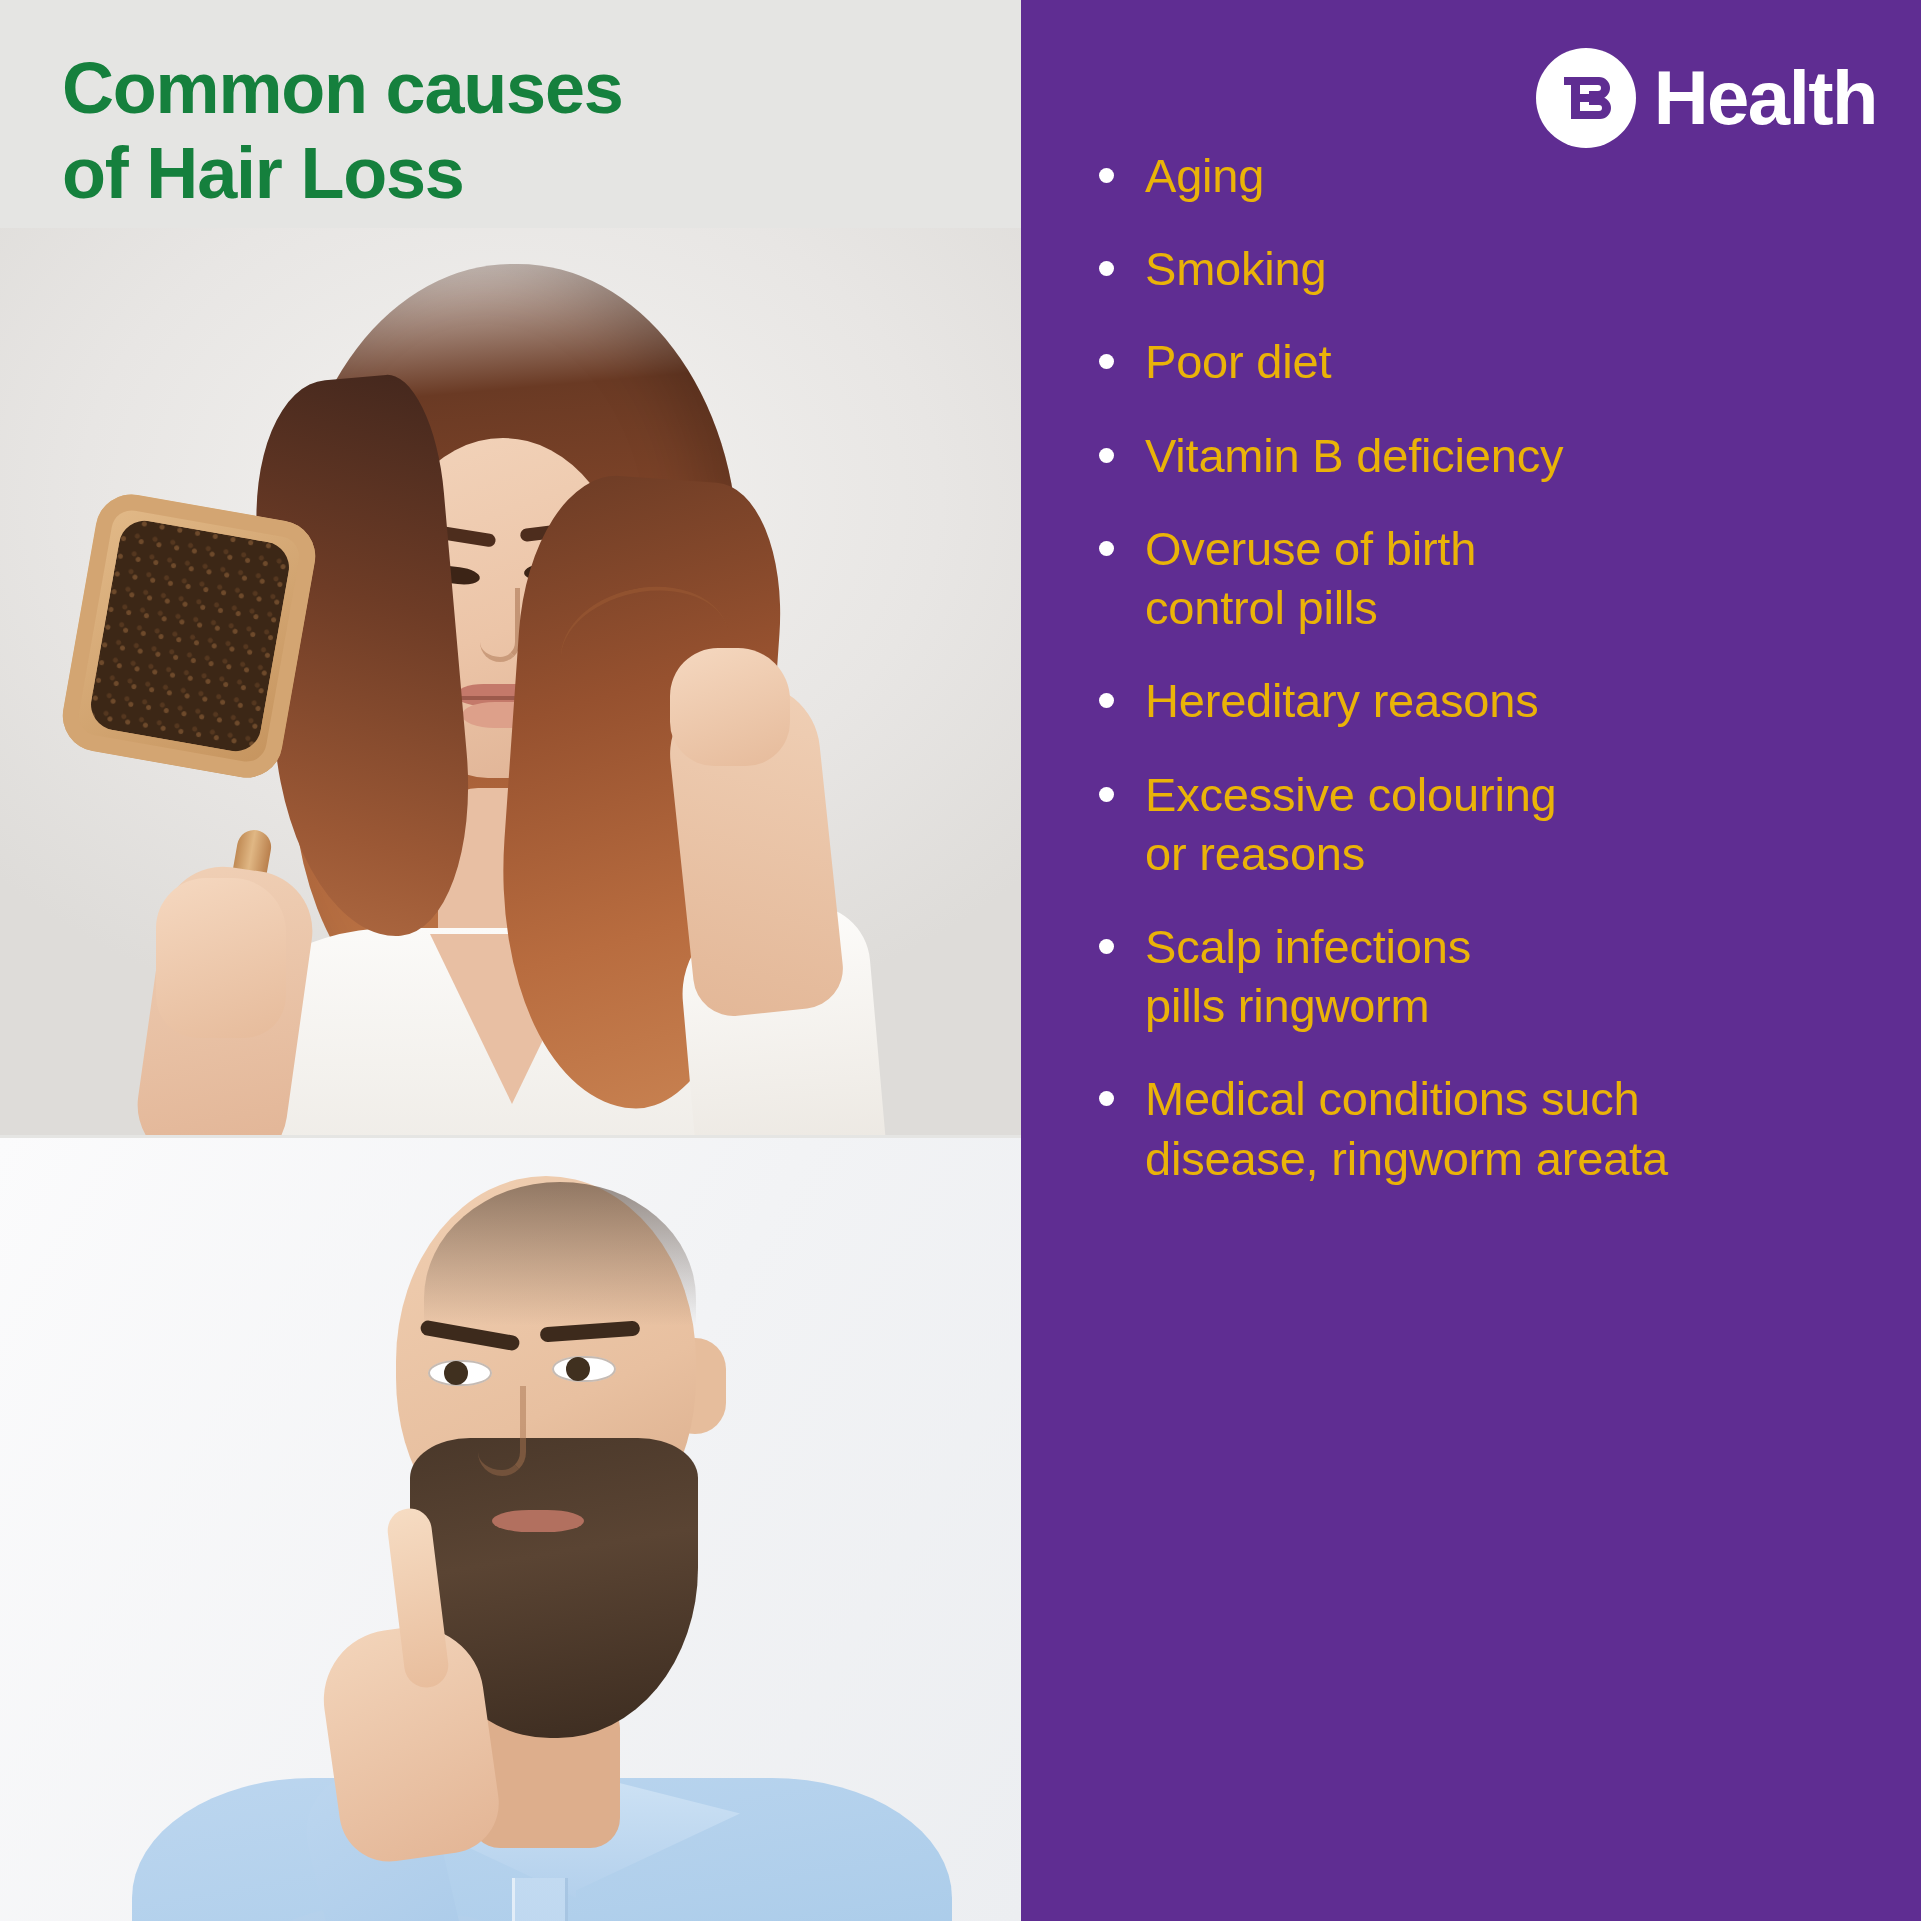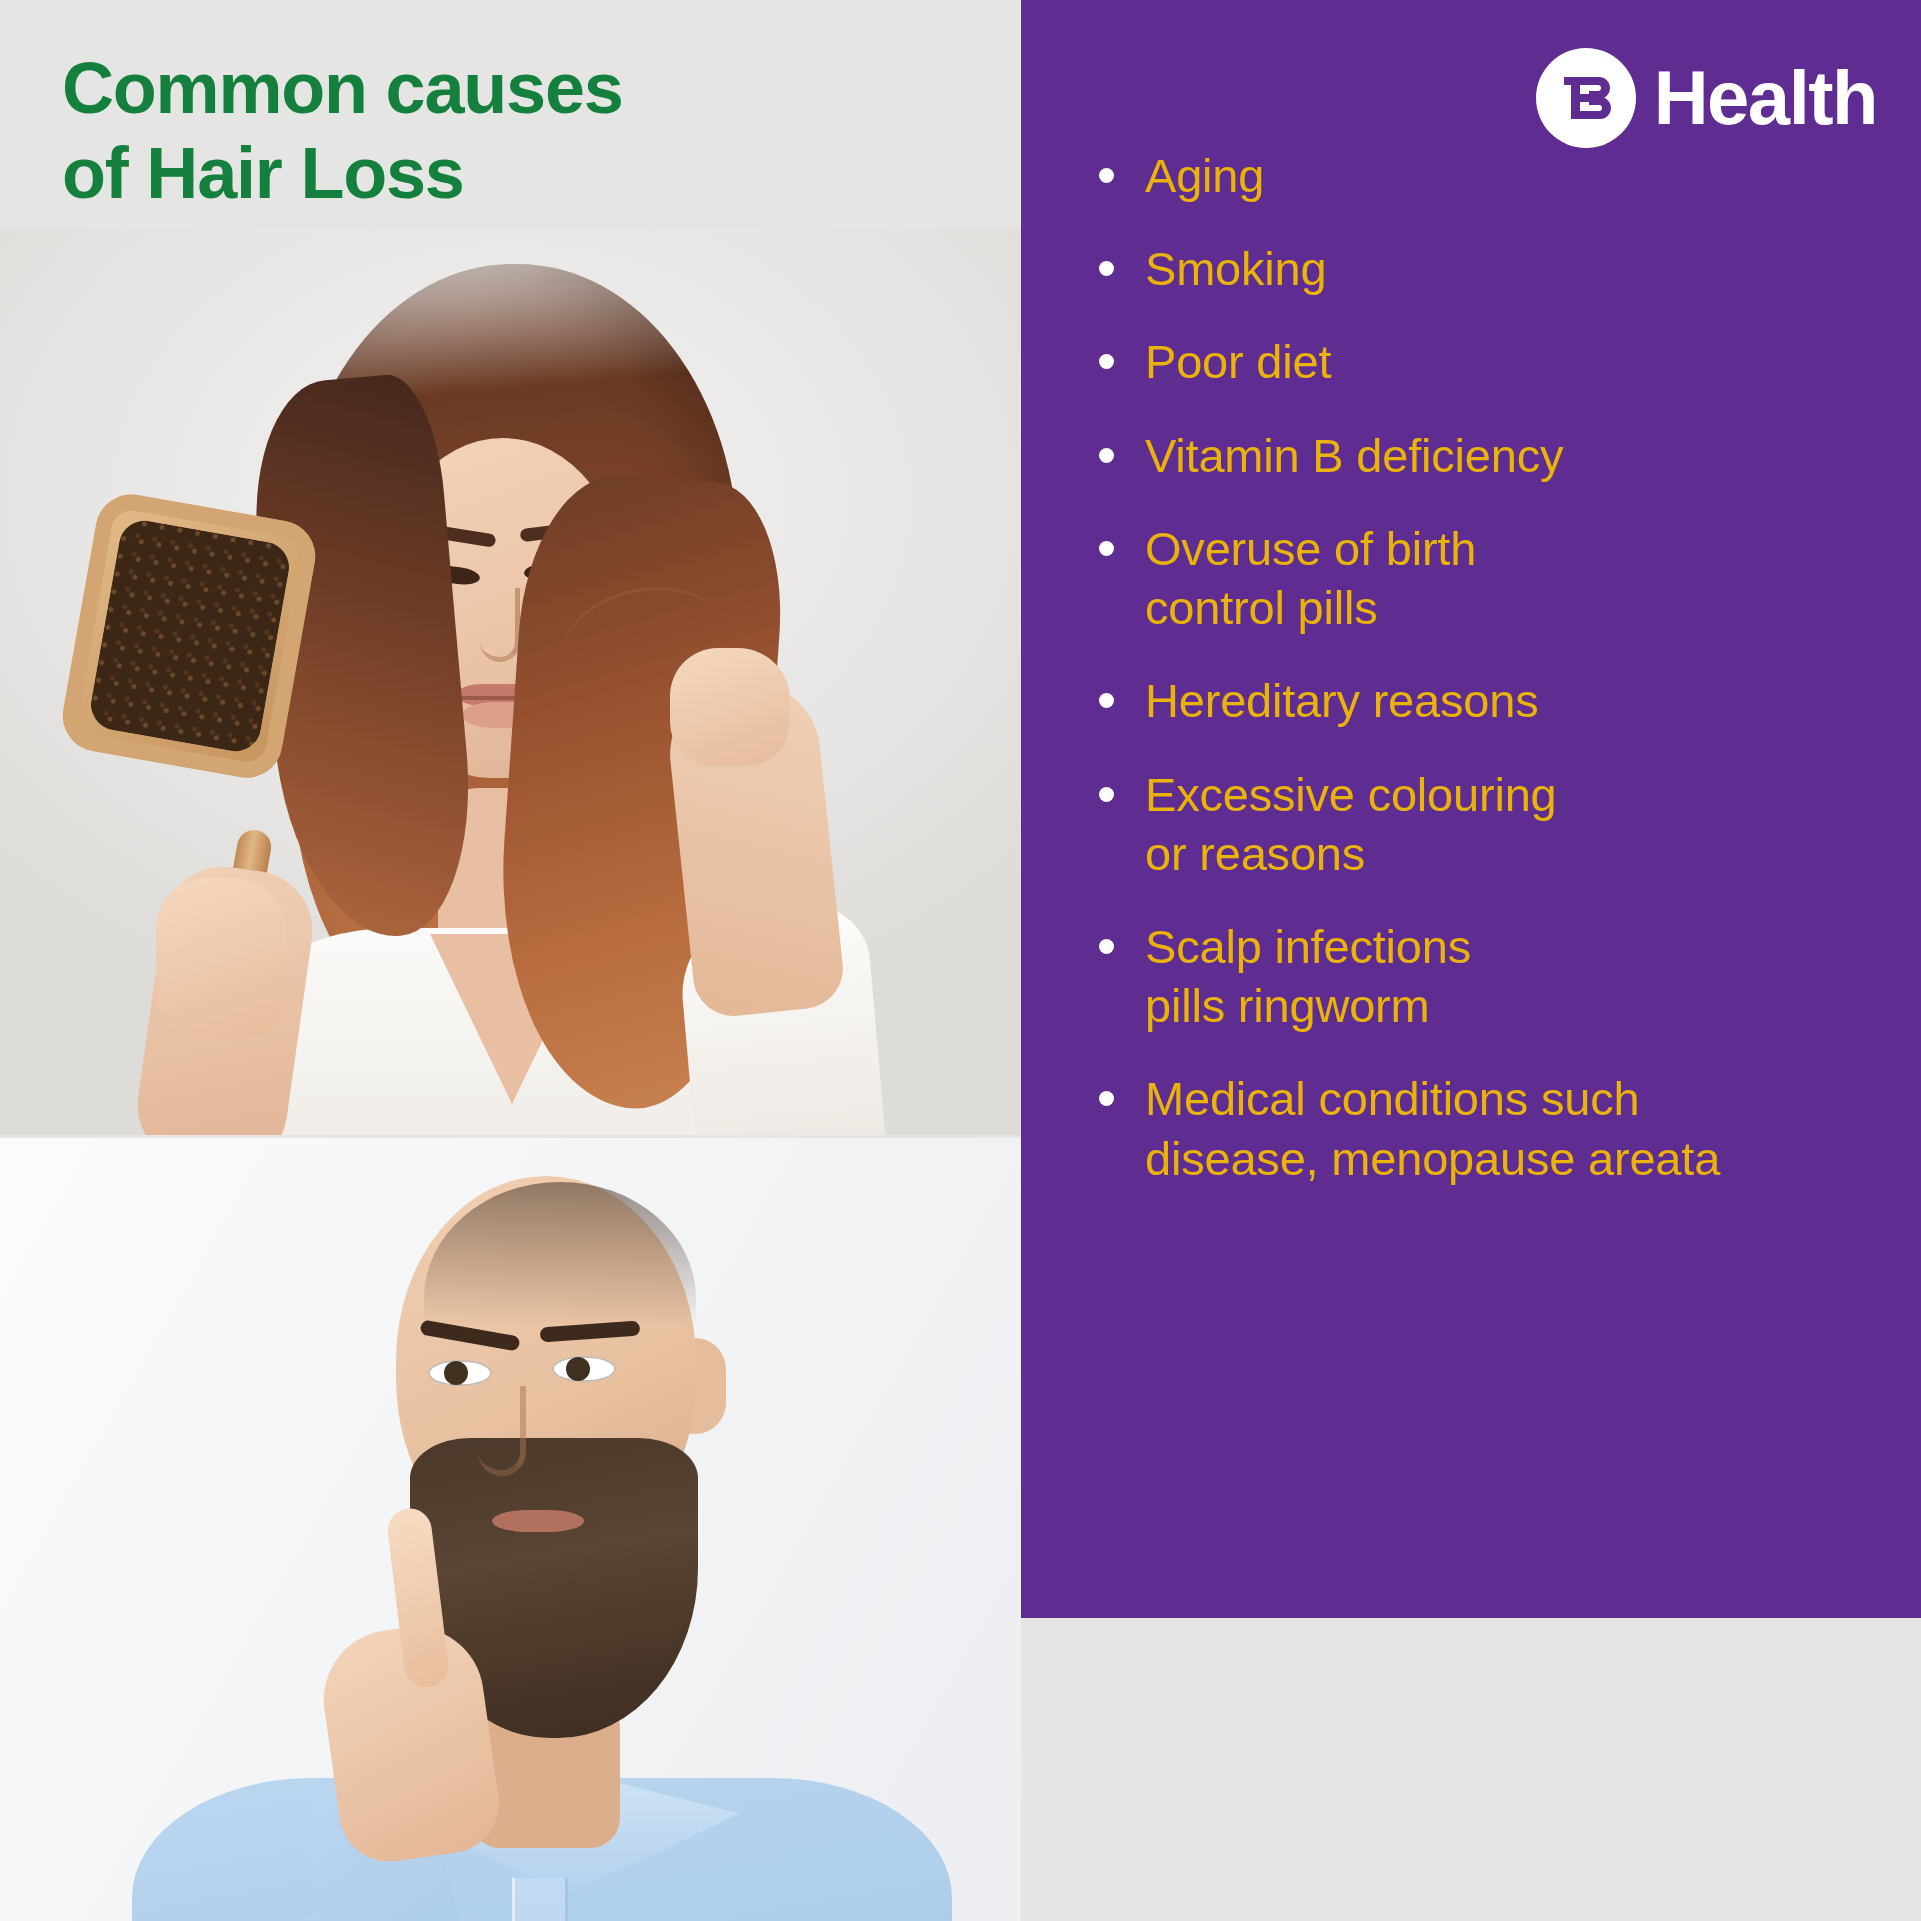--- a/index.html
+++ b/index.html
@@ -281,21 +281,21 @@
     position:absolute; left:396px; top:370px;
     width:44px; height:180px;
     background:linear-gradient(170deg,#f6dcc3,#e8bd9c);
     border-radius:24px;
     transform:rotate(-7deg);
   }
 
   
   .right-col {
     position:relative;
-    width:900px; height:1618px;
+    width:900px; height:1921px;
     flex:0 0 900px;
     background:#5f2d92;
     overflow:hidden;
   }
   .brand {
     position:absolute;
     right:44px; top:48px;
     display:flex; align-items:center; gap:18px;
   }
   .brand-mark {
@@ -449,19 +449,19 @@
       <li class="cause-item">
         <span class="line">Excessive colouring</span>
         <span class="line">or reasons</span>
       </li>
       <li class="cause-item">
         <span class="line">Scalp infections</span>
         <span class="line">pills ringworm</span>
       </li>
       <li class="cause-item">
         <span class="line">Medical conditions such</span>
-        <span class="line">disease, menopause areata</span>
+        <span class="line">disease, ringworm areata</span>
       </li>
     </ul>
 
   </div>
 
 </div>
 
 </body></html>

